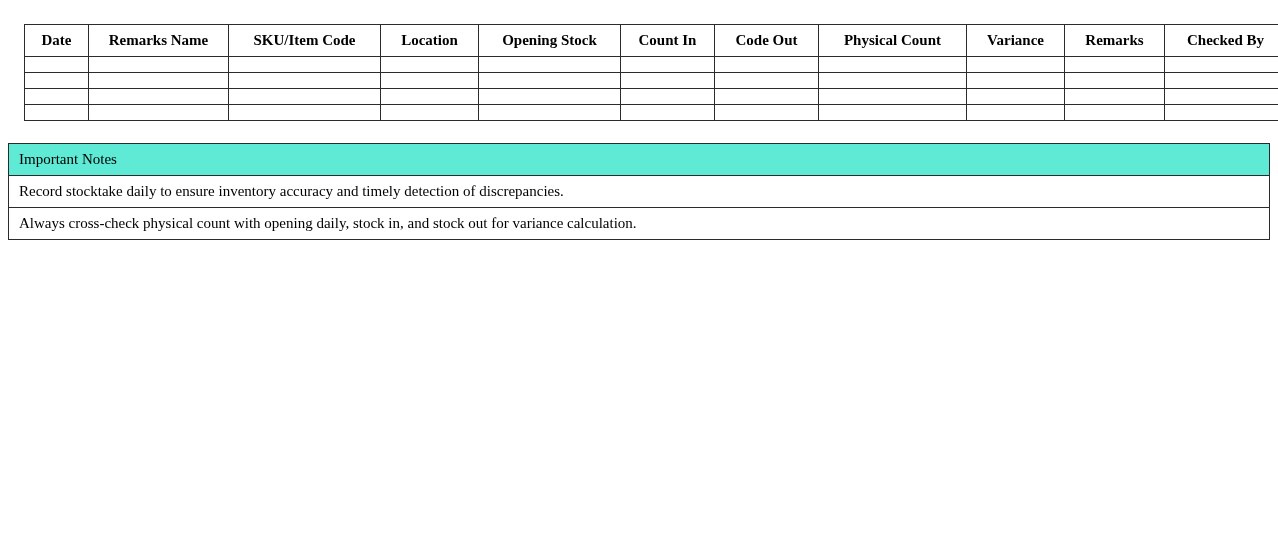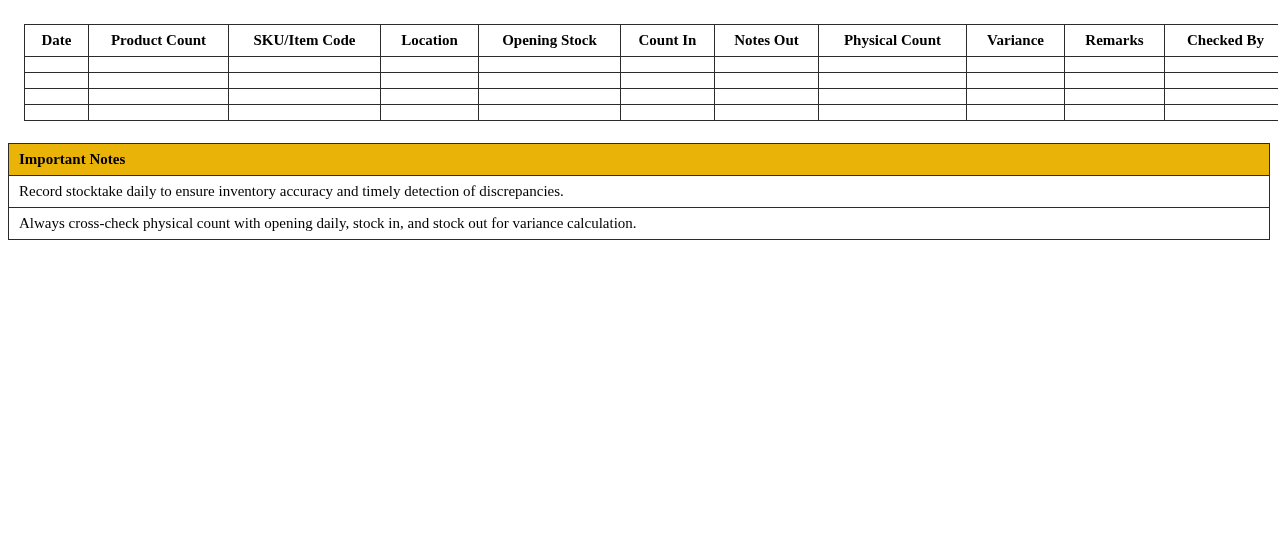--- a/index.html
+++ b/index.html
@@ -55,22 +55,22 @@
   }
   table.notes th,
   table.notes td {
     border: 1px solid #2b2b2b;
     text-align: left;
     padding: 7px 10px;
     font-size: 15px;
     box-sizing: border-box;
   }
   table.notes th {
-    background: #eab308;
-    font-weight: bold;
+    background: #5eead4;
+    font-weight: normal;
     height: 30px;
   }
   table.notes td {
     background: #ffffff;
     height: 30px;
     font-weight: normal;
     margin-left: 37px;
   }
 </style>
 </head>
@@ -88,26 +88,26 @@
       <col style="width:94px">
       <col style="width:104px">
       <col style="width:148px">
       <col style="width:98px">
       <col style="width:100px">
       <col style="width:122px">
     </colgroup>
     <thead>
       <tr>
         <th>Date</th>
-        <th>Product Count</th>
+        <th>Remarks Name</th>
         <th>SKU/Item Code</th>
         <th>Location</th>
         <th>Opening Stock</th>
         <th>Count In</th>
-        <th>Notes Out</th>
+        <th>Code Out</th>
         <th>Physical Count</th>
         <th>Variance</th>
         <th>Remarks</th>
         <th>Checked By</th>
       </tr>
     </thead>
     <tbody>
       <tr>
         <td></td>
         <td></td>

